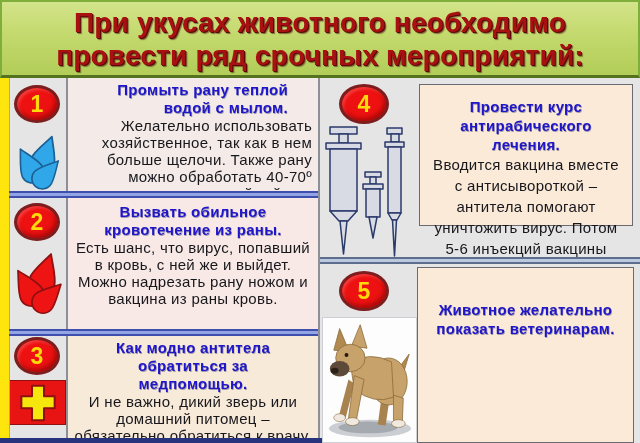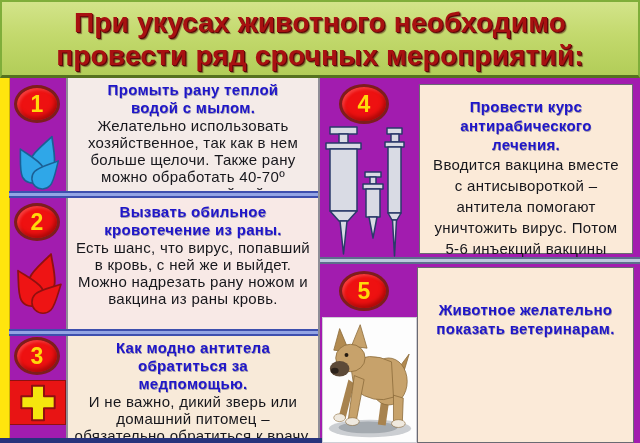--- a/index.html
+++ b/index.html
@@ -1,17 +1,17 @@
 <!DOCTYPE html>
 <html><head>
 <meta charset="utf-8">
 <style>
   html,body{margin:0;padding:0;}
   body{width:640px;height:443px;overflow:hidden;font-family:"Liberation Sans",sans-serif;}
-  .slide{position:relative;width:640px;height:443px;background:#a21caf;overflow:hidden;}
+  .slide{position:relative;width:640px;height:443px;background:#e5e5e5;overflow:hidden;}
 
   
   .header{position:absolute;left:0;top:0;width:640px;height:78px;box-sizing:border-box;
     background:linear-gradient(180deg,#d3e48a 0%,#c3d96d 45%,#b2cd58 100%);
     border:2px solid #7fae3a;border-bottom:3px solid #55721f;
     display:flex;flex-direction:column;justify-content:center;align-items:center;z-index:6;}
   .header-line{font-size:28px;font-weight:bold;color:#a81111;letter-spacing:.2px;line-height:33px;
     text-shadow:1px 1px 0 #5c0707,2px 2px 1px rgba(60,5,5,.5);}
 
   
@@ -35,26 +35,26 @@
   
   .icon-abs{position:absolute;z-index:2;}
   .cross-box{position:absolute;left:9px;top:380px;width:57px;height:45px;background:#e81414;
     border:1px solid #8f1010;box-sizing:border-box;display:flex;align-items:center;justify-content:center;z-index:2;}
 
   
   .tblock{position:absolute;box-sizing:border-box;padding:3px 6px;text-align:center;z-index:1;letter-spacing:.3px;}
   .tblock .t{color:#1f16c9;font-weight:bold;font-size:15px;line-height:18px;margin:0 auto;
     text-shadow:.6px .6px 0 rgba(0,10,80,.35);}
   .tblock .b{color:#17171c;font-size:15px;line-height:17px;margin:0 auto;}
-  .block-1{left:68px;top:78px;width:250px;height:119px;background:#f4ebe8;}
+  .block-1{left:68px;top:78px;width:250px;height:119px;background:#f4ebe8;text-align:right;}
   .block-2{left:68px;top:198px;width:250px;height:131px;background:#f8e9e6;padding-top:5px;}
   .block-3{left:68px;top:336px;width:250px;height:107px;background:#f8ead9;overflow:hidden;}
   .block-1 .t,.block-2 .t,.block-3 .t{max-width:190px;}
   .box{border:1px solid #6a6a72;background:#fbead8;}
-  .block-4{left:419px;top:84px;width:214px;height:170px;padding-top:12px;}
+  .block-4{left:419px;top:84px;width:214px;height:142px;padding-top:12px;}
   .block-4 .t{max-width:160px;line-height:19px;}
   .block-4 .b{line-height:21px;max-width:196px;}
   .block-5{left:417px;top:267px;width:217px;height:176px;padding-top:32px;}
   .block-5 .t{max-width:195px;line-height:19px;}
 
   
   .syringes{position:absolute;left:324px;top:126px;z-index:2;}
   .dog-box{position:absolute;left:322px;top:317px;width:95px;height:126px;background:#fdfdfd;border:1px solid #cfcfd6;box-sizing:border-box;z-index:2;}
 </style>
 </head>

